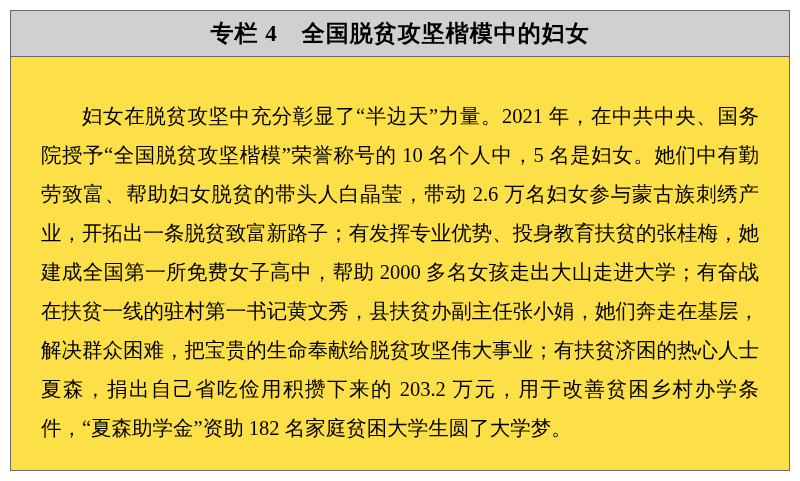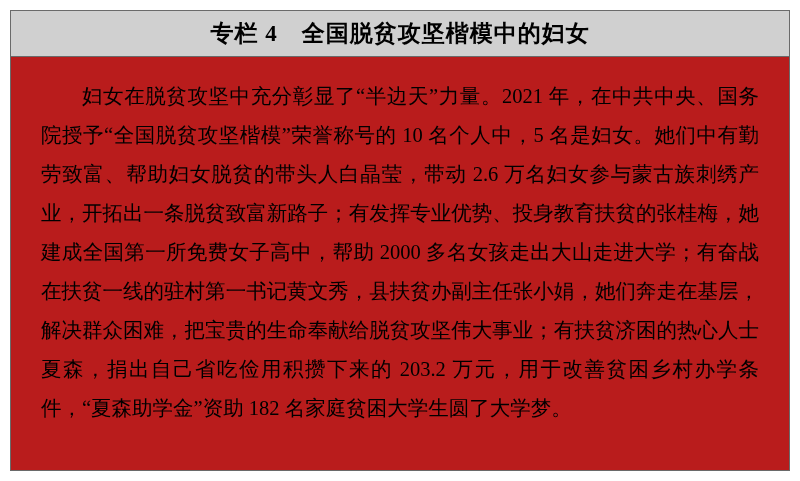--- a/index.html
+++ b/index.html
@@ -14,41 +14,41 @@
     overflow: hidden;
   }
   .box {
     position: absolute;
     left: 10px;
     top: 10px;
     width: 780px;
     height: 461px;
     border: 1px solid #6a6a6a;
     box-sizing: border-box;
-    background: #b91c1c;
+    background: #fde047;
   }
   .box-header {
     height: 46px;
     background: #d0d0d0;
     border-bottom: 1px solid #6a6a6a;
     display: flex;
     align-items: center;
     justify-content: center;
     box-sizing: border-box;
   }
   .box-title {
     font-size: 23px;
     font-weight: bold;
     letter-spacing: 1px;
     color: #000000;
     font-family: "Liberation Serif", "DejaVu Serif", serif;
     white-space: pre;
   }
   .box-body {
-    padding: 20px 30px 10px 30px;
+    padding: 40px 30px 10px 30px;
     box-sizing: border-box;
   }
   .para {
     font-size: 20.5px;
     line-height: 39px;
     text-align: justify;
     text-justify: inter-ideograph;
     text-indent: 2em;
     color: #000000;
     margin: 0;

